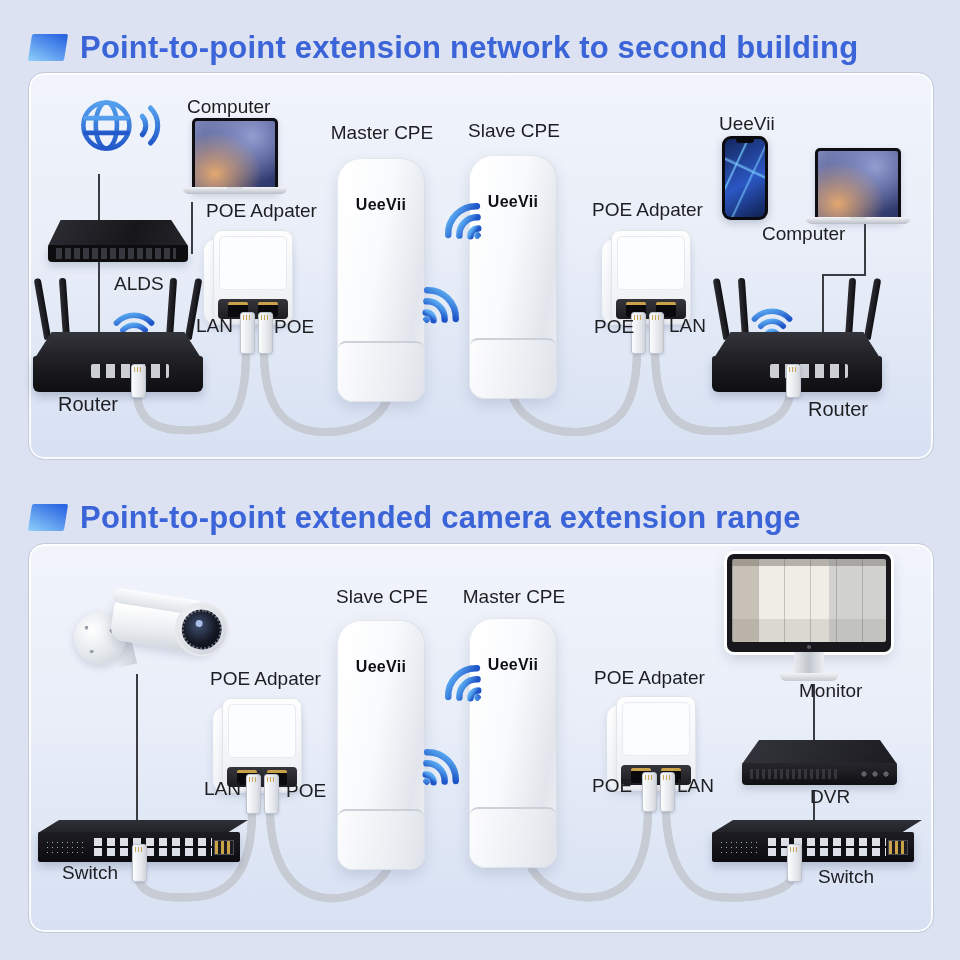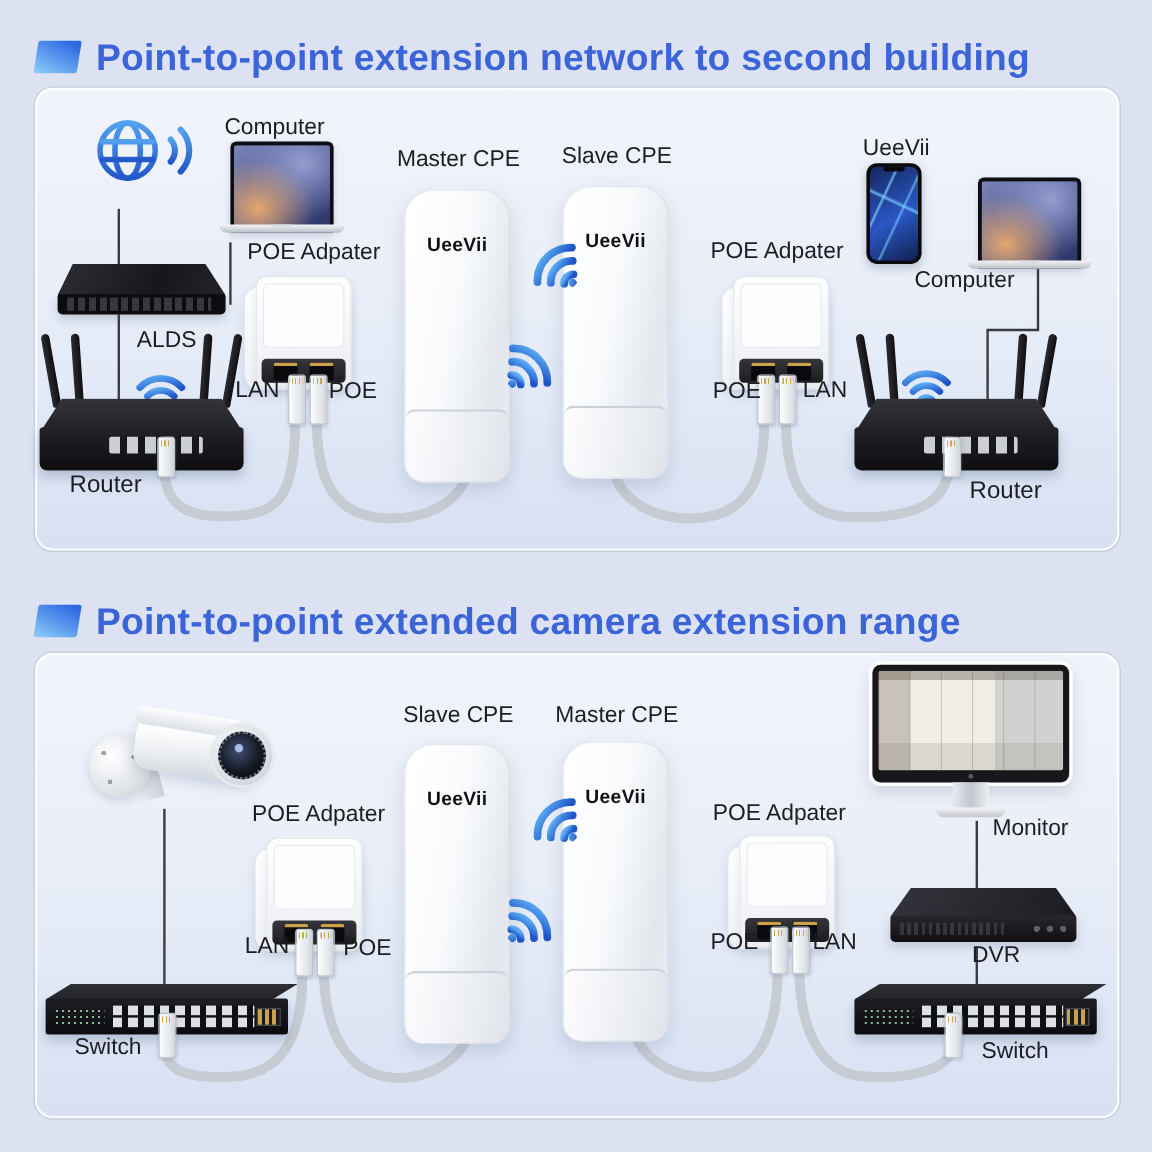--- a/index.html
+++ b/index.html
@@ -487,16 +487,16 @@
 <div class="plug" style="left:787px;top:844px;height:36px"></div>
 
 <div class="lbl" style="left:210px;top:668px">POE Adpater</div>
 <div class="lbl" style="left:204px;top:778px">LAN</div>
 <div class="lbl" style="left:286px;top:780px">POE</div>
 <div class="lbl ctr" style="left:330px;top:586px;width:104px">Slave CPE</div>
 <div class="lbl ctr" style="left:462px;top:586px;width:104px">Master CPE</div>
 <div class="lbl" style="left:594px;top:667px">POE Adpater</div>
 <div class="lbl" style="left:592px;top:775px">POE</div>
 <div class="lbl" style="left:677px;top:775px">LAN</div>
-<div class="lbl" style="left:827px;top:680px">Monitor</div>
+<div class="lbl" style="left:799px;top:680px">Monitor</div>
 <div class="lbl" style="left:810px;top:786px">DVR</div>
 <div class="lbl" style="left:62px;top:862px">Switch</div>
 <div class="lbl" style="left:818px;top:866px">Switch</div>
 
 </body></html>

